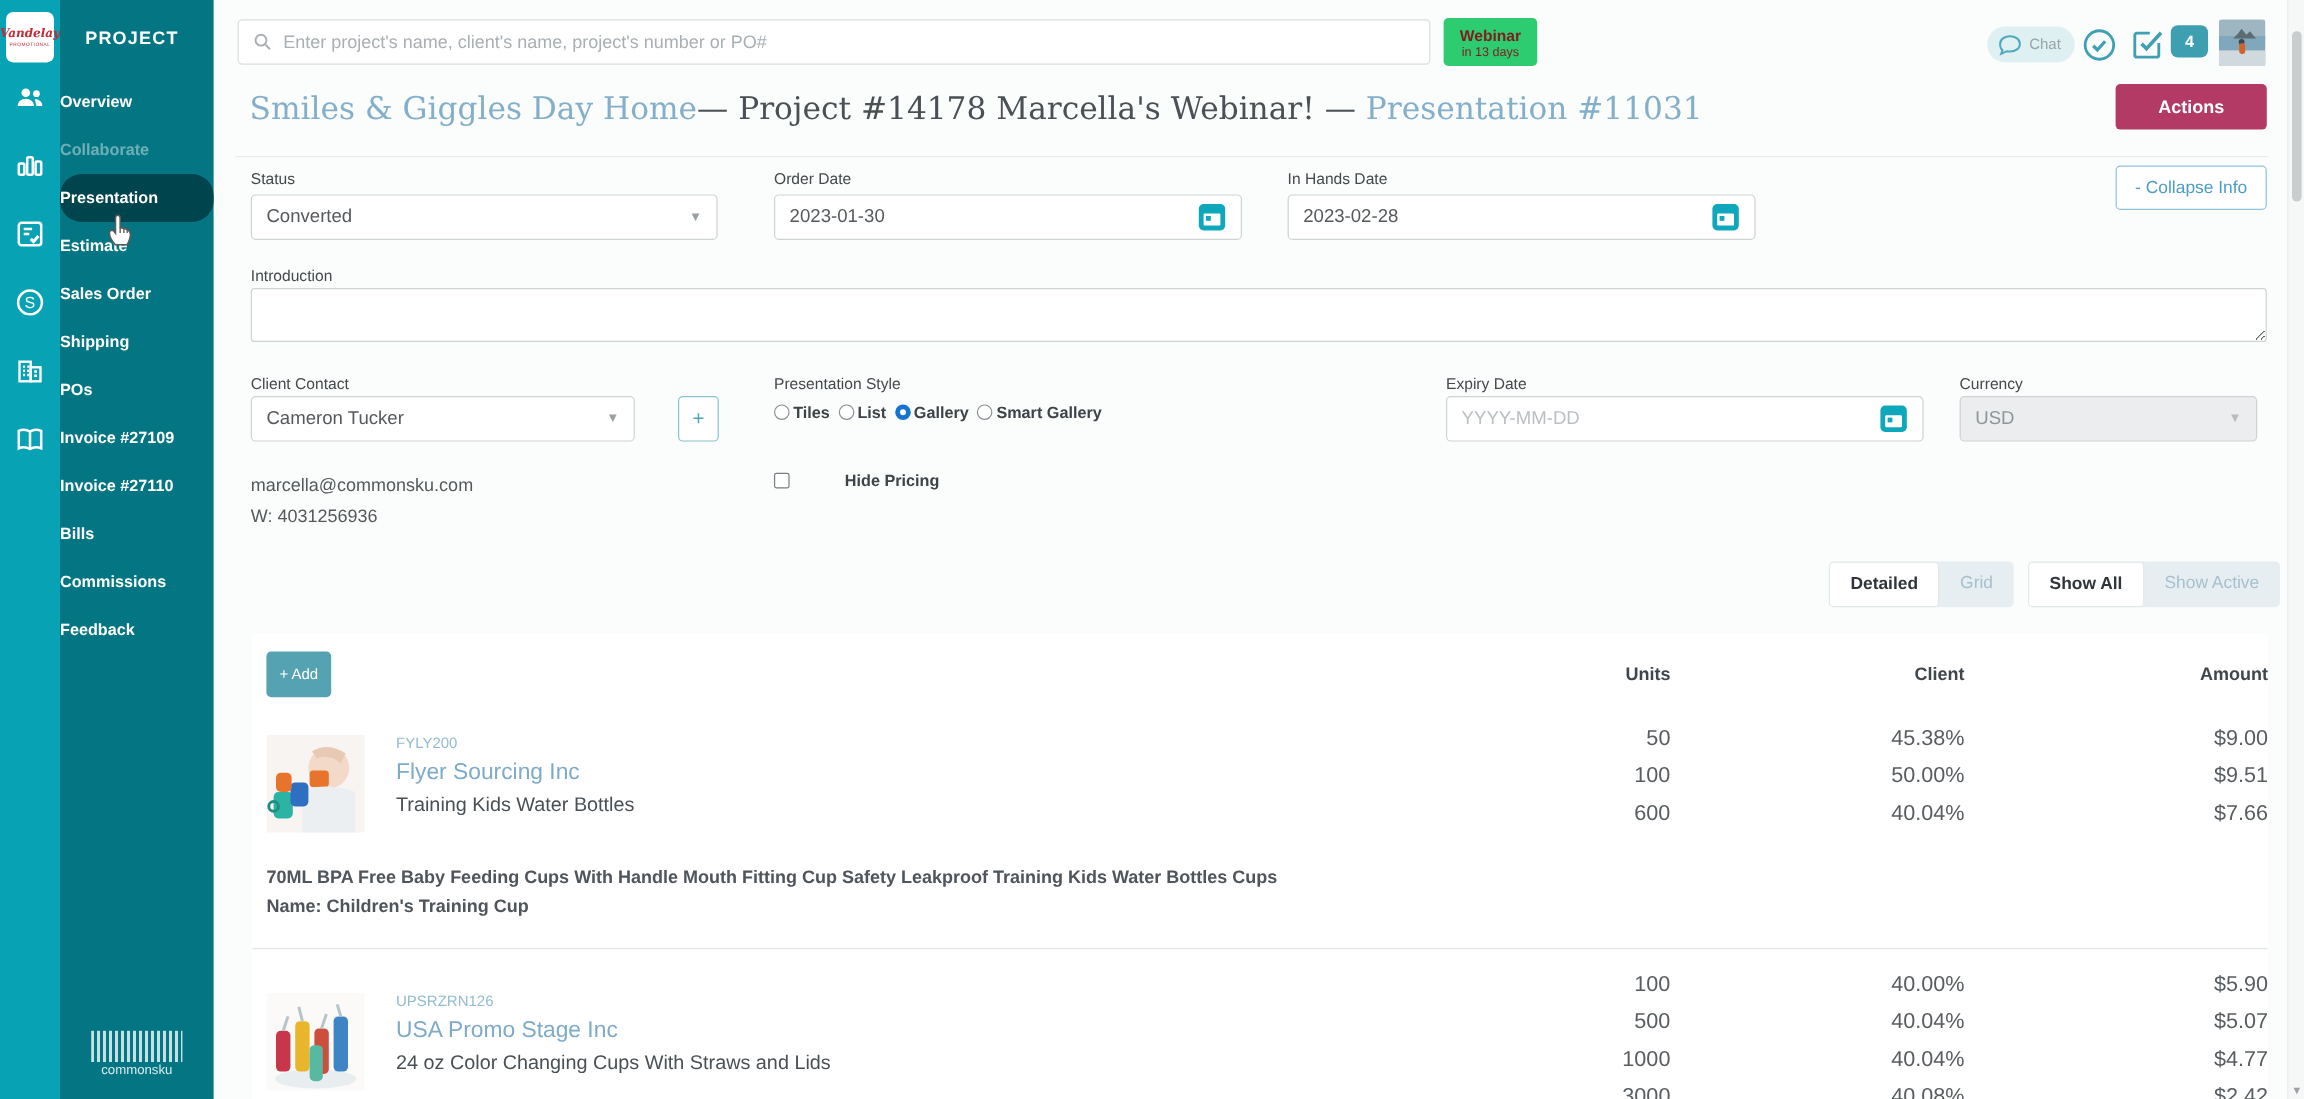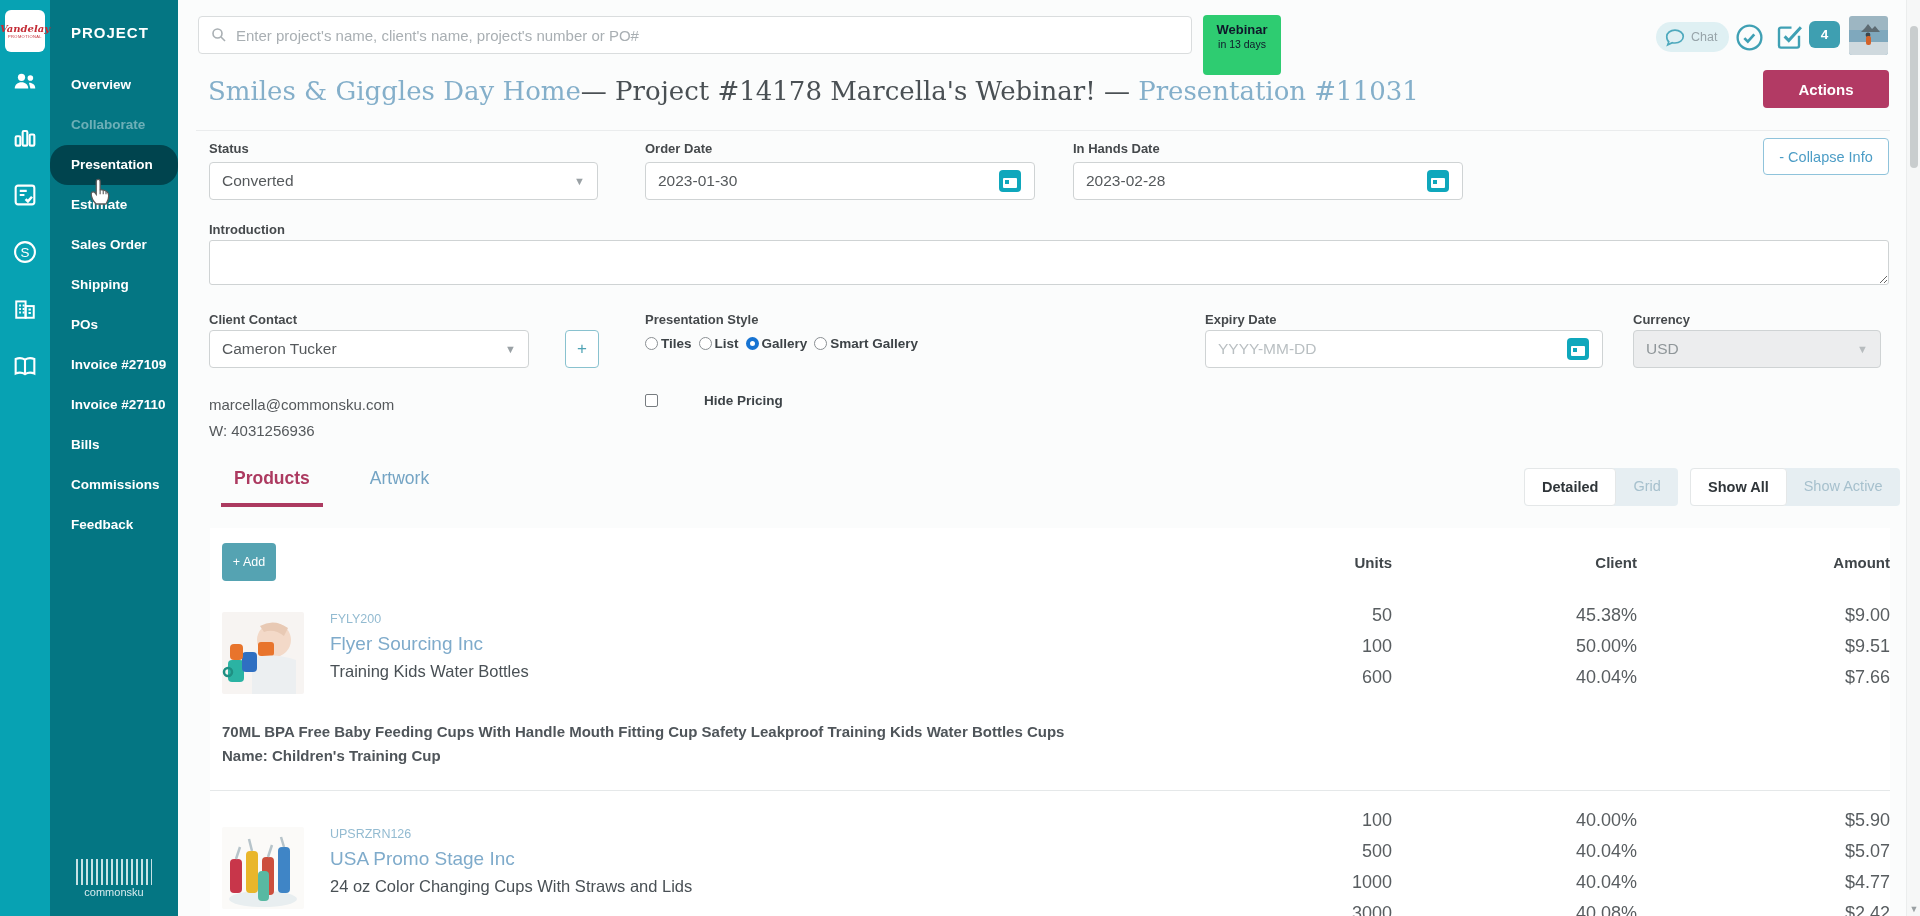--- a/index.html
+++ b/index.html
@@ -13,60 +13,60 @@
                 border-radius:6px; display:flex; flex-direction:column; align-items:center; justify-content:center; }
   .rail .logo .script { font-family:"DejaVu Serif", serif; font-style:italic; font-weight:bold;
                         color:#C42B35; font-size:10px; line-height:10px; }
   .rail .logo .tag { font-size:4px; color:#C42B35; letter-spacing:.4px; }
   .rail .ricon { position:absolute; left:11px; width:28px; height:28px; }
 
   
   .menu { position:absolute; left:50px; top:0; width:128px; height:916px; background:#047683; z-index:4; }
   .menu .mhead { position:absolute; left:21px; top:24px; color:#fff; font-size:15px; font-weight:bold; letter-spacing:1px; }
   .mitems { position:absolute; left:0; top:65px; width:128px; }
-  .mitem { height:40px; line-height:40px; padding-left:21px; color:#fff; font-size:13.5px; font-weight:bold; cursor:pointer; }
+  .mitem { height:40px; line-height:40px; color:#fff; font-size:13.5px; font-weight:bold; cursor:pointer; }
   .mitem.muted { color:rgba(255,255,255,.42); }
   .mitem.active { background:#00444E; border-radius:18px; }
   .skulogo { position:absolute; left:17px; bottom:18px; width:94px; text-align:center; }
   .skulogo .bars { height:26px; width:76px; margin:0 auto;
      background:repeating-linear-gradient(90deg,#e8f4f6 0 2px, rgba(0,0,0,0) 2px 5px); opacity:.85; }
   .skulogo .txt { color:#D9ECEF; font-size:11px; margin-top:1px; }
 
   
   .main { position:absolute; left:178px; top:0; width:1742px; height:916px; }
 
   .search-wrap { position:absolute; left:20px; top:16px; width:994px; height:38px; background:#fff;
                  border:1px solid #DADDDE; border-radius:4px; display:flex; align-items:center; padding:0 12px; }
   .search-wrap input { border:none; outline:none; flex:1; font-size:15px; color:#555;
                        font-family:"Liberation Sans", sans-serif; margin-left:9px; }
   .search-wrap input::placeholder { color:#A9AFB3; }
 
-  .webinar-btn { position:absolute; left:1025px; top:15px; width:78px; height:60px; background:#2ECC71;
-                 border-radius:4px; color:#0f172a; text-align:center; cursor:pointer; }
+  .webinar-btn { position:absolute; left:1025px; top:15px; width:78px; height:40px; background:#2ECC71;
+                 border-radius:4px; color:#7f1d1d; text-align:center; cursor:pointer; }
   .webinar-btn .l1 { font-size:13px; font-weight:bold; margin-top:7px; }
   .webinar-btn .l2 { font-size:10.5px; margin-top:1px; }
 
   .chat-pill { position:absolute; left:1478px; top:22px; height:30px; background:#DFF0F3; border-radius:16px;
                display:flex; align-items:center; padding:0 12px 0 8px; cursor:pointer; }
   .chat-pill .txt { color:#97A4A9; font-size:12.5px; margin-left:5px; }
   .top-ic { position:absolute; top:22px; cursor:pointer; }
   .badge4 { position:absolute; left:1631px; top:21px; width:31px; height:27px; background:#3E9FB1; color:#fff;
             border-radius:6px; font-size:13.5px; font-weight:bold; text-align:center; line-height:27px; cursor:pointer; }
   .avatar { position:absolute; left:1671px; top:16px; width:39px; height:39px; border-radius:3px; overflow:hidden; cursor:pointer; }
 
   .title-row { position:absolute; left:30px; top:76px; font-family:"DejaVu Serif", serif; font-size:26px; }
   .title-row .blue { color:#84AFCA; cursor:pointer; }
   .title-row .dark { color:#4A5054; }
   .actions-btn { position:absolute; left:1585px; top:70px; width:126px; height:38px; background:#B23A64; color:#fff;
                  border:none; border-radius:4px; font-size:15px; font-weight:bold; cursor:pointer;
                  font-family:"Liberation Sans", sans-serif; }
   .hdiv { position:absolute; left:18px; top:130px; width:1694px; border-top:1px solid #EAECED; }
 
   
-  .flabel { position:absolute; font-size:13px; font-weight:bold; color:#45494C; }
+  .flabel { position:absolute; font-size:13px; font-weight:normal; color:#45494C; }
   .fbox { position:absolute; height:38px; background:#fff; border:1px solid #CFD3D4; border-radius:4px;
           display:flex; align-items:center; padding:0 12px; font-size:15.5px; color:#55595C; cursor:pointer; }
   .fbox .chev { margin-left:auto; color:#9AA1A5; font-size:11px; }
   .cal { margin-left:auto; }
   .fbox input { border:none; outline:none; flex:1; font-size:15.5px; color:#55595C; background:transparent;
                 font-family:"Liberation Sans", sans-serif; min-width:0; }
   .fbox input::placeholder { color:#B9BFC2; }
   .fbox.disabled { background:#ECEDEE; color:#8F9699; cursor:default; }
   .collapse-btn { position:absolute; left:1585px; top:138px; width:126px; height:37px; background:#fff;
                   border:1px solid #8FC3DB; border-radius:4px; color:#4C9DC6; font-size:14.5px; cursor:pointer;
@@ -309,24 +309,20 @@
     </div>
 
     <div class="contact-line" style="top:396px">marcella@commonsku.com</div>
     <div class="contact-line" style="top:422px">W: 4031256936</div>
 
     <label class="hidep">
       <span class="cb"></span>
       <span class="cl">Hide Pricing</span>
     </label>
 
-    <div class="tabs">
-      <div class="tab active">Products</div>
-      <div class="tab idle">Artwork</div>
-    </div>
     <div class="tgl" style="left:1346px">
       <div class="seg on">Detailed</div>
       <div class="seg">Grid</div>
     </div>
     <div class="tgl" style="left:1512px">
       <div class="seg on">Show All</div>
       <div class="seg">Show Active</div>
     </div>
 
     <section class="panel">

